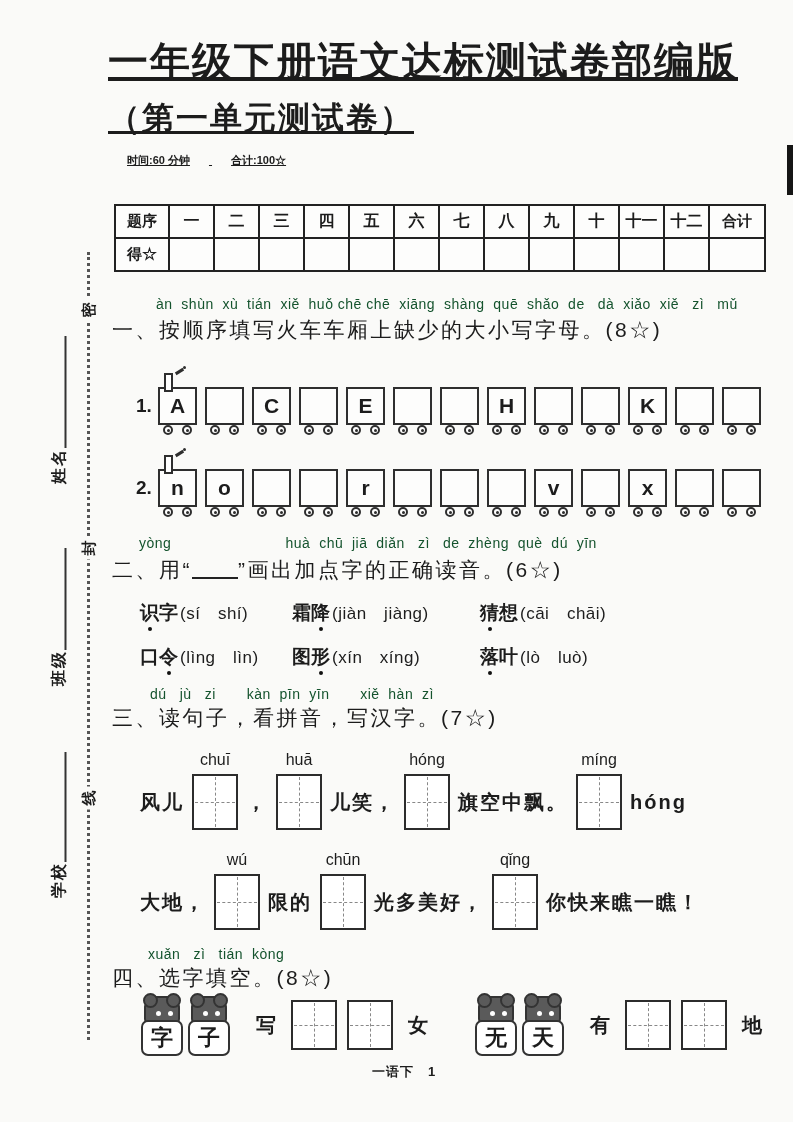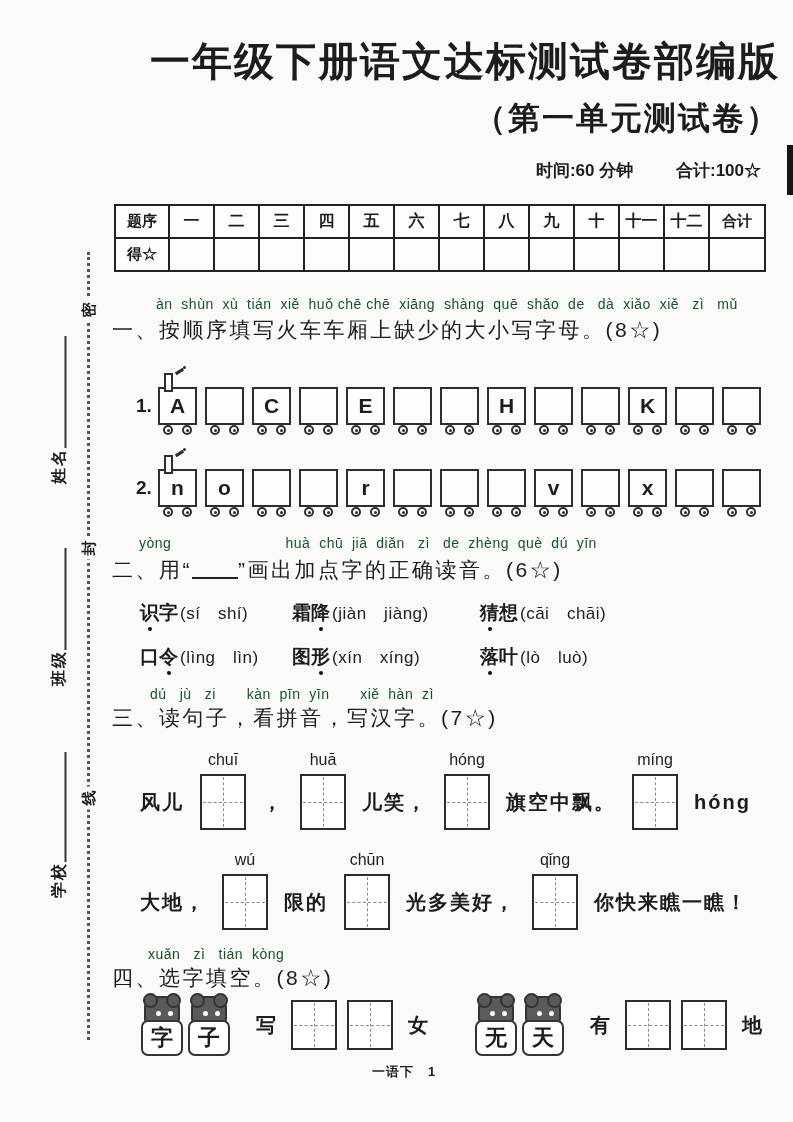--- a/index.html
+++ b/index.html
@@ -1,22 +1,22 @@
 <!DOCTYPE html>
 <html><head>
 <meta charset="utf-8">
 <style>
   html,body{margin:0;padding:0;background:#d9d9d9;}
   .page{position:relative;width:793px;height:1122px;background:#fafaf8;overflow:hidden;
         font-family:"Liberation Sans", sans-serif;color:#1c1c1c;}
   
-  .header{position:absolute;top:34px;left:108px;width:672px;text-align:right;}
+  .header{position:absolute;top:34px;left:108px;width:672px;text-align:left;text-decoration:underline;}
   .title{font-size:40px;font-weight:900;letter-spacing:2px;}
   .subtitle{font-size:32px;font-weight:800;letter-spacing:2px;margin-top:8px;}
-  .info{margin-top:18px;font-size:17px;font-weight:700;}
+  .info{margin-top:12px;font-size:11px;font-weight:700;}
   .info span{margin:0 19px;}
   
   .score{position:absolute;top:204px;left:114px;border-collapse:collapse;}
   .score td{border:2px solid #222;height:29px;text-align:center;vertical-align:middle;
             font-size:16px;font-weight:700;background:#fdfdfc;}
   .score td.lab{width:50px;font-size:15px;}
   .score td.col{width:41px;}
   .score td.tot{width:52px;font-size:15px;}
   
   .seal-line{position:absolute;left:87px;top:252px;height:788px;border-left:3px dotted #555;}
@@ -52,21 +52,21 @@
            grid-template-columns:152px 188px auto;row-gap:18px;font-size:19px;}
   .q2-item{white-space:nowrap;font-weight:600;}
   .q2-item .dc{position:relative;}
   .q2-item .dc::after{content:'';position:absolute;left:50%;bottom:-8px;transform:translateX(-50%);
                       width:4px;height:4px;background:#111;border-radius:50%;}
   .q2-item .opts{font-size:17px;font-weight:400;margin-left:2px;letter-spacing:.5px;}
   
   .tz{position:relative;border:2px solid #2c2c2c;background:#fff;}
   .tz::before{content:'';position:absolute;left:1px;right:1px;top:50%;border-top:1.5px dashed #888;}
   .tz::after{content:'';position:absolute;top:1px;bottom:1px;left:50%;border-left:1.5px dashed #888;}
-  .tzu{display:inline-block;width:42px;height:52px;margin:0 16px;}
+  .tzu{display:inline-block;width:42px;height:52px;margin:0 8px;}
   .tzu .py{position:absolute;top:-25px;left:50%;transform:translateX(-50%);
            font-size:16px;white-space:nowrap;z-index:2;}
   
   .q3-line{position:absolute;left:140px;display:flex;align-items:center;padding-top:26px;}
   .q3t{font-size:20px;font-weight:600;letter-spacing:2px;white-space:nowrap;}
   
   .q4-row{position:absolute;left:140px;top:994px;display:flex;align-items:center;}
   .q4g{display:flex;align-items:center;}
   .q4g.g2{margin-left:36px;}
   .q4t{font-size:20px;font-weight:600;margin:0 10px;white-space:nowrap;}

